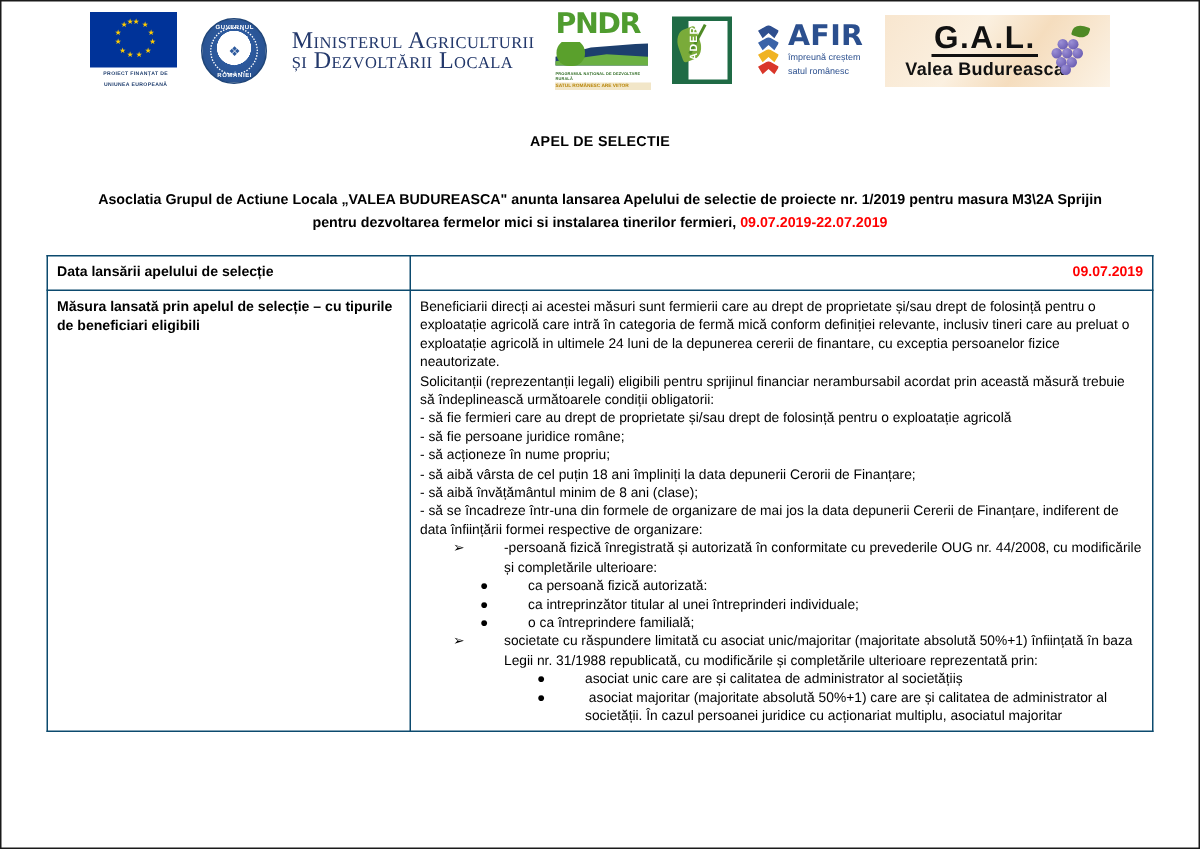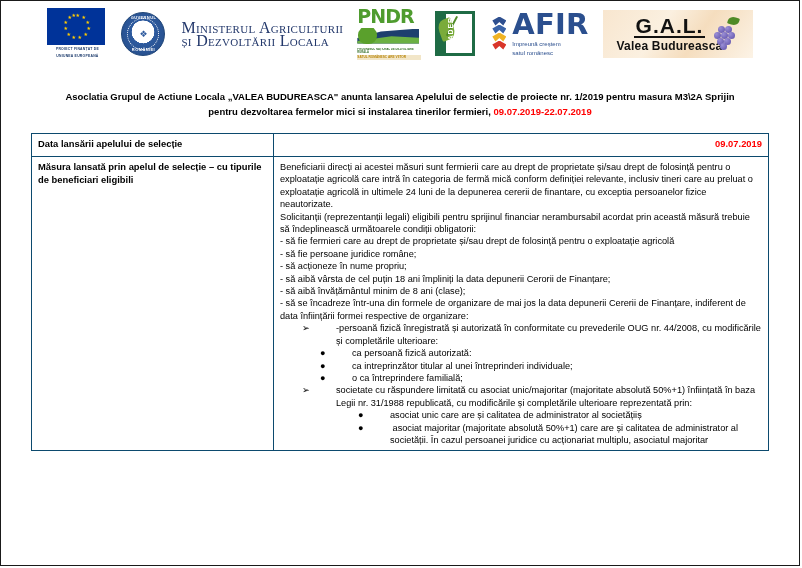--- a/index.html
+++ b/index.html
@@ -215,21 +215,21 @@
     left: 3px;
     width: 14px; height: 9px;
     clip-path: polygon(50% 0%, 100% 45%, 78% 100%, 50% 62%, 22% 100%, 0% 45%);
   }
   .afir-s1 { top: 1px;  background: #2e4f8f; }
   .afir-s2 { top: 9px;  background: #3a63a8; }
   .afir-s3 { top: 17px; background: #f0b323; }
   .afir-s4 { top: 25px; background: #d9362a; }
   .afir-txt { line-height: 1; }
   .afir-name {
-    font-size: 29px;
+    font-size: 19px;
     font-weight: bold;
     color: #2b4f8e;
     letter-spacing: .2px;
     font-family: "DejaVu Sans", sans-serif;
   }
   .afir-tag {
     font-size: 6px;
     line-height: 7.5px;
     color: #2b4f8e;
     margin-top: 2px;
@@ -437,20 +437,21 @@
         <i style="left:12px; top:15px;"></i>
         <i style="left:19px; top:15px;"></i>
         <i style="left:8px;  top:21px;"></i>
         <i style="left:15px; top:21px;"></i>
         <i style="left:11px; top:26px;"></i>
       </div>
     </div>
 
   </div>
 
+  <div class="doc-title">APEL DE SELECTIE</div>
 
   <div class="intro">
     <span>Asoclatia Grupul de Actiune Locala „VALEA BUDUREASCA" anunta lansarea Apelului de selectie de proiecte nr. 1/2019  pentru masura M3\2A Sprijin</span><br>
     <span>pentru dezvoltarea fermelor mici  si instalarea tinerilor fermieri,</span>
     <span class="red">09.07.2019-22.07.2019</span>
   </div>
 
   <table class="tbl">
     <tbody>
       <tr class="row-head">

